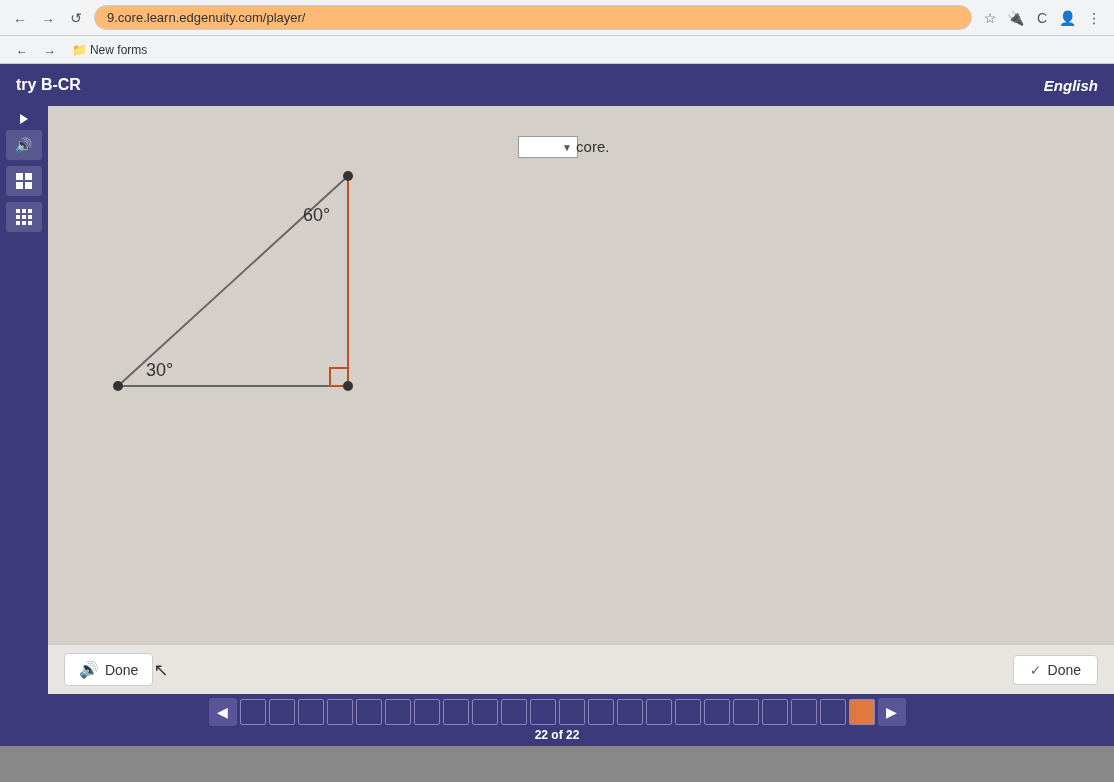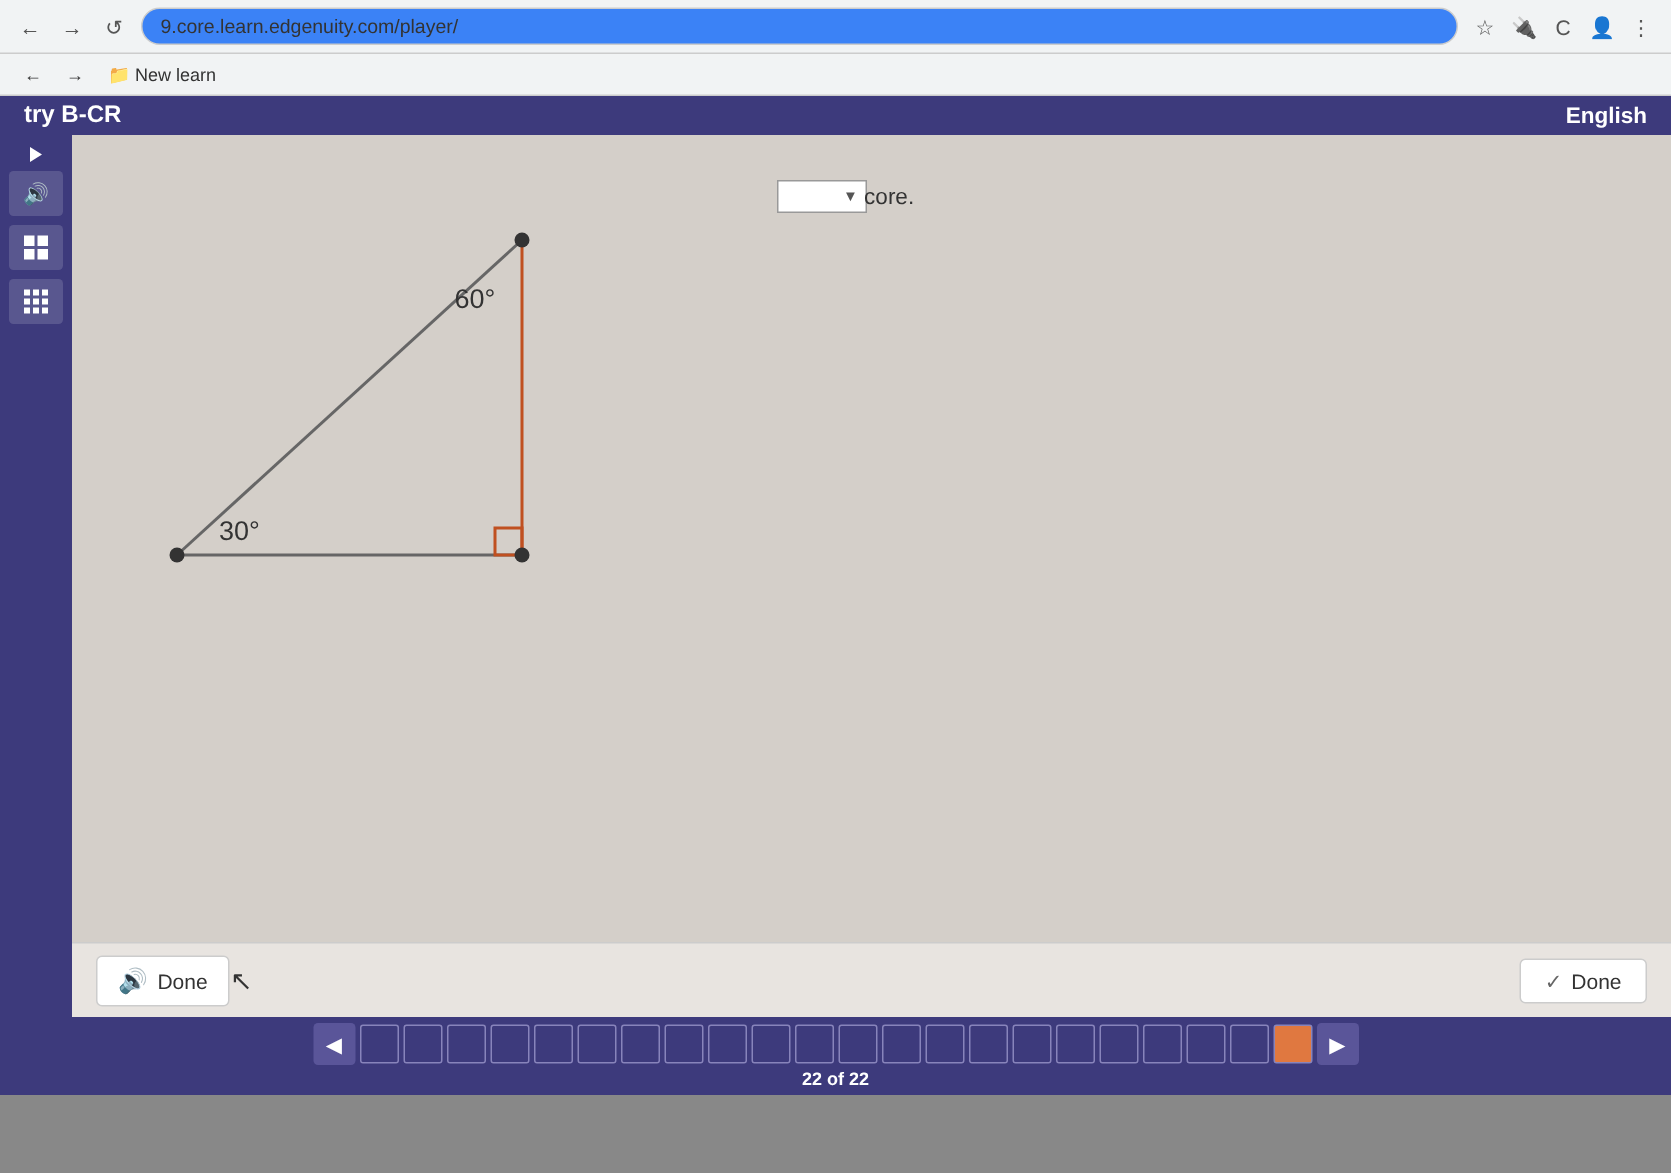--- a/index.html
+++ b/index.html
@@ -10,21 +10,21 @@
       background: #f1f3f4;
       height: 36px;
       display: flex;
       align-items: center;
       padding: 0 10px;
       gap: 8px;
       border-bottom: 1px solid #ccc;
     }
     .url-bar {
       flex: 1;
-      background: #3b82f6;
+      background: #fdba74;
       border: 1px solid #ccc;
       border-radius: 20px;
       padding: 4px 12px;
       font-size: 13px;
       color: #333;
     }
     .browser-icons {
       display: flex;
       gap: 6px;
       align-items: center;
@@ -56,36 +56,37 @@
       display: flex;
       align-items: center;
       gap: 3px;
       padding: 2px 6px;
       cursor: pointer;
     }
 
     
     .app-header {
       background: #3d3a7c;
-      height: 26px;
+      height: 42px;
       display: flex;
       align-items: center;
       padding: 0 16px;
       color: white;
     }
     .app-title {
       font-size: 16px;
       font-weight: bold;
       color: white;
     }
     .app-header-right {
       margin-left: auto;
       font-weight: bold;
       font-size: 15px;
       color: white;
+      font-style: italic;
     }
 
     
     .main-area {
       display: flex;
       height: calc(782px - 36px - 28px - 42px - 52px - 36px);
       background: #d4cfc9;
     }
 
     
@@ -295,21 +296,21 @@
     <div class="browser-icon">👤</div>
     <div class="browser-icon">⋮</div>
   </div>
 </div>
 
 <div class="bookmarks-bar">
   <div class="bookmark-item">←</div>
   <div class="bookmark-item">→</div>
   <div class="bookmark-item">
     <span>📁</span>
-    <span>New learn</span>
+    <span>New forms</span>
   </div>
 </div>
 
 <div class="app-header">
   <span class="app-title">try B-CR</span>
   <span class="app-header-right">English</span>
 </div>
 
 <div class="main-area">
 

